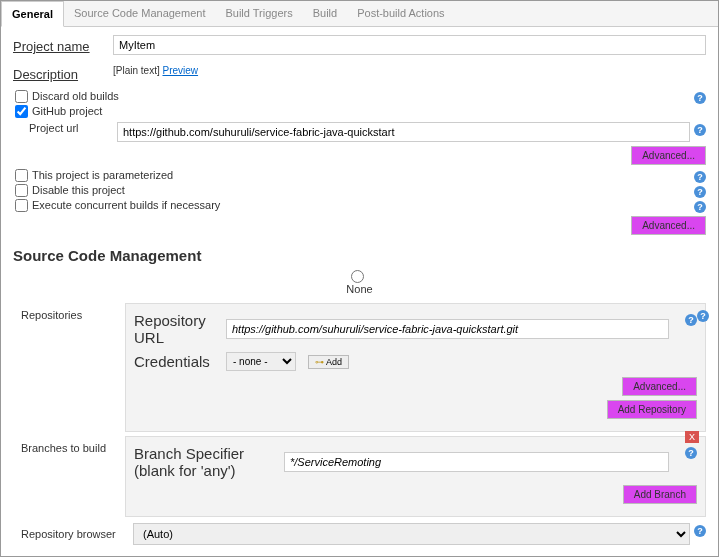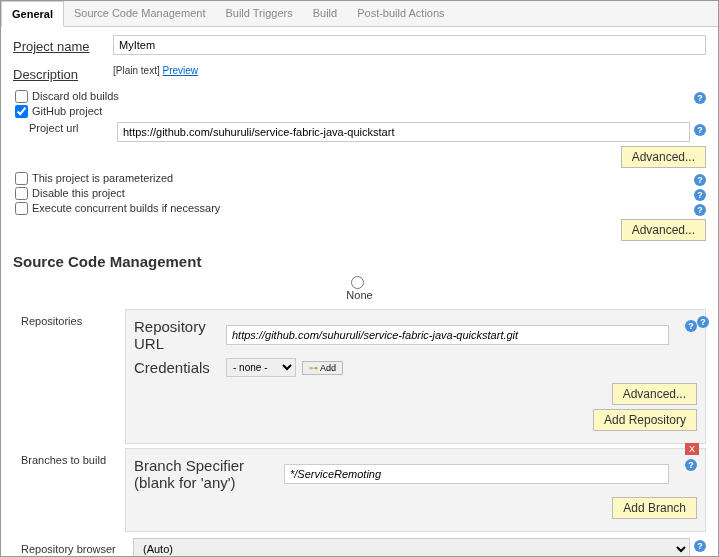--- a/index.html
+++ b/index.html
@@ -15,32 +15,32 @@
 textarea { height: 50px; resize: none; }
 .below-textarea { font-size: 10px; margin-top: 2px; }
 .below-textarea a { color: #0066cc; text-decoration: underline; }
 .checkbox-row { display: flex; align-items: flex-start; margin: 2px 0; position: relative; padding-left: 2px; }
 .checkbox-row input { margin-right: 4px; }
 .help-icon { position: absolute; right: 0; top: 2px; width: 12px; height: 12px; border-radius: 50%; background: #4a90d9; color: #fff; font-size: 9px; font-weight: bold; text-align: center; line-height: 12px; cursor: pointer; }
 .sub-row { display: flex; align-items: flex-start; margin: 4px 0 4px 16px; position: relative; }
 .sub-row .sublabel { width: 88px; font-size: 11px; }
 .sub-row input[type=text] { flex: 1; margin-right: 16px; }
 .btn-row { text-align: right; margin: 4px 0; }
-.btn { display: inline-block; background: #fef9c3; border: 1px solid #bbb; padding: 3px 10px; font-size: 12px; cursor: pointer; color: #333; }
+.btn { display: inline-block; background: #d946ef; border: 1px solid #bbb; padding: 3px 10px; font-size: 10px; cursor: pointer; color: #333; }
 h2.section-title { font-size: 15px; font-weight: bold; margin: 12px 0 6px 0; }
 .radio-row { display: flex; align-items: center; margin: 2px 0; position: relative; flex-direction: column; }
 .radio-row input { margin-right: 4px; }
 .scm-body { padding: 2px 0 2px 8px; }
 .scm-section { display: flex; margin: 4px 0; }
 .scm-left { width: 104px; font-size: 11px; padding-top: 6px; }
 .scm-right { flex: 1; background: #f3f3f3; border: 1px solid #ddd; padding: 8px; position: relative; }
 .scm-field-row { display: flex; align-items: center; margin-bottom: 6px; position: relative; }
 .scm-field-row .flabel { width: 92px; font-size: 15px; }
 .scm-field-row input[type=text] { flex: 1; margin-right: 28px; font-style: italic; }
-.cred-select { width: 70px; border: 1px solid #ccc; padding: 2px; font-size: 10px; margin-right: 6px; }
+.cred-select { width: 70px; border: 1px solid #ccc; padding: 2px; font-size: 10px; margin-right: 12px; }
 .add-cred { background: #eee; border: 1px solid #bbb; padding: 1px 6px; font-size: 9px; cursor: pointer; }
 .key-icon { color: #c09820; font-size: 9px; margin-right: 2px; }
 .delete-btn { position: absolute; right: 6px; top: -6px; background: #d9534f; color: #fff; width: 14px; height: 12px; font-size: 9px; text-align: center; line-height: 12px; cursor: pointer; }
 .repo-browser-row { display: flex; align-items: center; margin: 6px 0; position: relative; }
 .repo-browser-row .rlabel { width: 112px; font-size: 11px; }
 .repo-browser-row select { flex: 1; margin-right: 16px; }
 </style>
 </head>
 <body>
 

